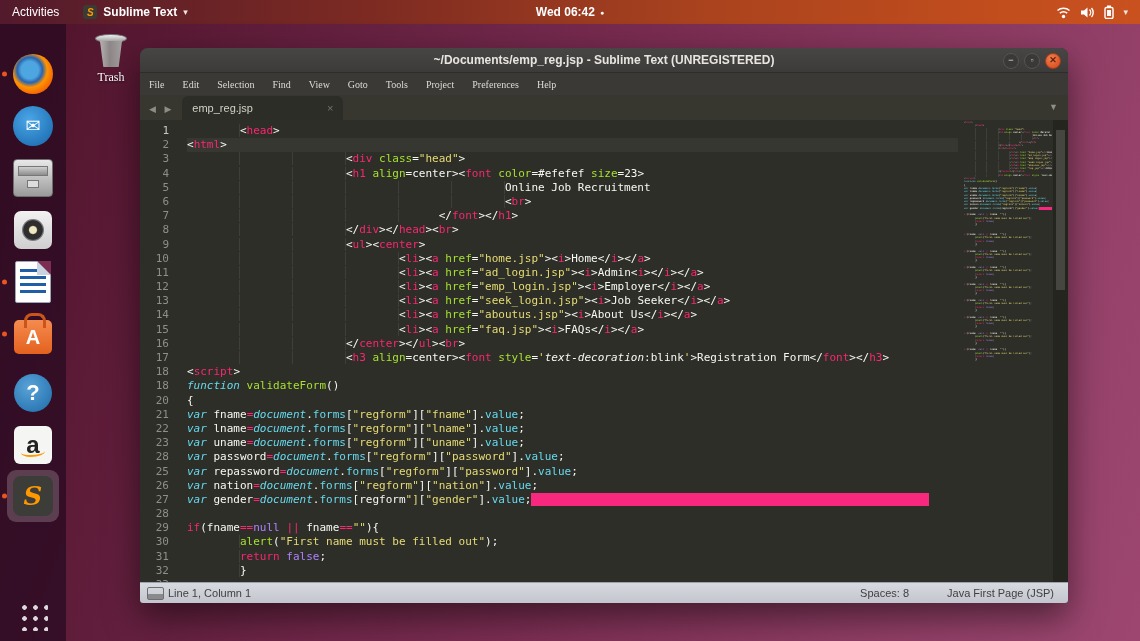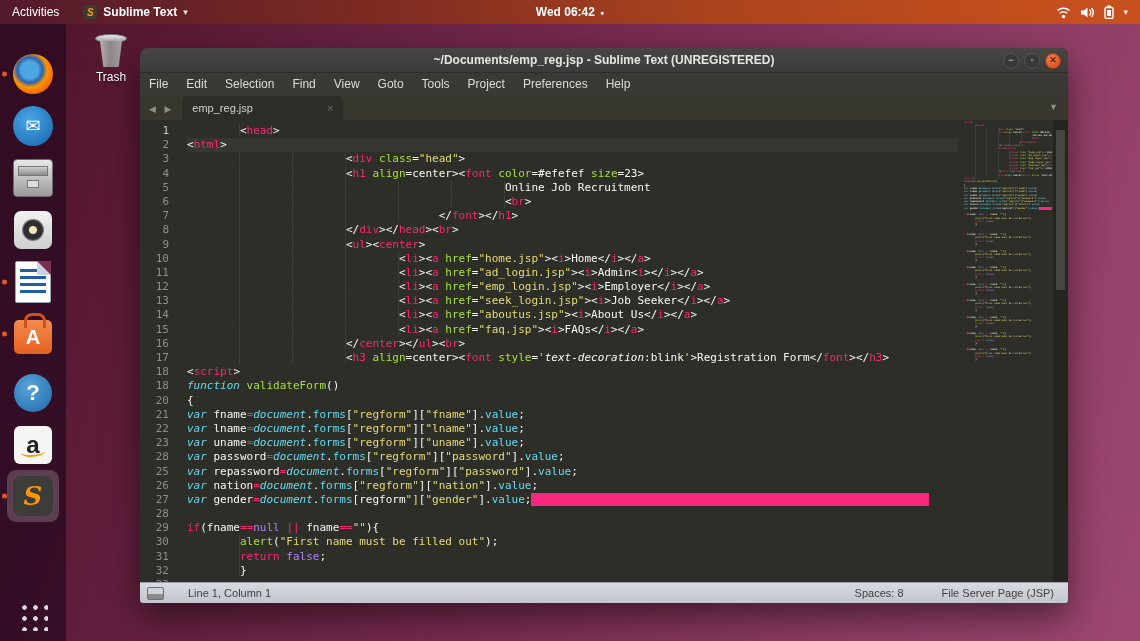--- a/index.html
+++ b/index.html
@@ -37,35 +37,35 @@
   .ic-writer::after{content:"";position:absolute;right:-1px;top:-1px;border:7px solid;border-color:#7b2d52 #7b2d52 #c9d4e0 #c9d4e0;}
   .ic-bag{width:38px;height:34px;margin-top:6px;border-radius:5px;background:linear-gradient(#f58b4e,#e4611f);display:flex;align-items:center;justify-content:center;color:#fff;font-weight:bold;font-size:20px;}
   .ic-bag::before{content:"";position:absolute;top:-7px;left:10px;width:16px;height:12px;border:3px solid #c9551c;border-bottom:none;border-radius:8px 8px 0 0;}
   .ic-help{width:38px;height:38px;border-radius:50%;background:radial-gradient(circle at 40% 35%,#5aa3d8,#1c6aa8);display:flex;align-items:center;justify-content:center;color:#fff;font-weight:bold;font-size:22px;}
   .ic-amazon{width:38px;height:38px;border-radius:6px;background:#f5f5f3;display:flex;align-items:center;justify-content:center;color:#222;font-weight:bold;font-size:24px;}
   .ic-amazon::after{content:"";position:absolute;left:7px;right:7px;bottom:7px;height:8px;border:2px solid #f90;border-top:none;border-left:none;border-right:none;border-radius:0 0 60% 40%;}
   .ic-subl{width:40px;height:40px;border-radius:8px;background:#3c3c38;display:flex;align-items:center;justify-content:center;color:#ff9800;font-weight:bold;font-style:italic;font-size:26px;font-family:"DejaVu Serif",serif;}
   #appgrid{position:absolute;left:18px;bottom:10px;width:30px;height:30px;
     background:radial-gradient(circle,#ddd6dd 2px,transparent 2.6px);background-size:11px 11px;background-position:1px 1px;}
   
-  #trash{position:absolute;left:84px;top:34px;width:54px;text-align:center;color:#fff;font-size:12px;text-shadow:0 1px 2px rgba(0,0,0,.6);}
+  #trash{position:absolute;left:84px;top:34px;width:54px;text-align:center;color:#fff;font-size:12px;text-shadow:0 1px 2px rgba(0,0,0,.6);font-family:Liberation Serif, serif;}
   #trash .rim{width:30px;height:7px;margin:0 auto;border-radius:50%;background:linear-gradient(#efefef,#9a9a9a);border:1px solid #777;}
   #trash .body{width:24px;height:26px;margin:-2px auto 3px;background:linear-gradient(90deg,#b9b4b4,#8d8787 45%,#a9a4a4);
     clip-path:polygon(4% 0,96% 0,82% 100%,18% 100%);border-radius:0 0 5px 5px;}
   
   #win{position:absolute;left:140px;top:48px;width:896px;height:555px;border-radius:8px 8px 3px 3px;
     box-shadow:0 14px 34px rgba(0,0,0,.5);overflow:hidden;background:#2d2e28;padding-left:32px;}
   #titlebar{position:absolute;left:0;top:0;right:0;height:24px;background:linear-gradient(#474645,#3c3b3a);
     display:flex;align-items:center;justify-content:center;color:#e8e5e1;font-size:12px;font-weight:bold;border-bottom:1px solid #2e2d2c;}
   #winctl{position:absolute;right:7px;top:5px;display:flex;gap:5px;}
   .wbtn{width:14px;height:14px;border-radius:50%;background:#3a3938;border:1px solid #57544f;color:#b9b6b1;
     font-size:9px;line-height:12px;text-align:center;}
   .wbtn.close{background:radial-gradient(circle at 38% 32%,#f08050,#dd5526 70%,#c64a20);border-color:#a8401c;color:#5e1d08;}
   #menubar{position:absolute;left:0;top:25px;right:0;height:22px;background:#3a3936;display:flex;align-items:center;
-    color:#dedbd6;font-size:12px;}
+    color:#dedbd6;font-size:10px;font-family:Liberation Serif, serif;}
   .menu-item{padding:0 9px;}
   #tabbar{position:absolute;left:0;top:47px;right:0;height:25px;background:#37362f;display:flex;align-items:flex-end;}
   #tab-arrows{color:#8d8d85;font-size:9px;margin:0 8px 6px 9px;letter-spacing:3px;}
   #tab{width:141px;height:24px;background:#2c2d27;border-radius:6px 6px 0 0;display:flex;align-items:center;
     color:#d2d2c9;font-size:11px;padding:0 10px;justify-content:space-between;}
   #tab .close{color:#73736b;font-size:11px;}
   #tab-dd{position:absolute;right:10px;top:7px;color:#8f9089;font-size:9px;}
   
   #editor{position:absolute;left:0;top:72px;right:0;bottom:20px;background:#2d2e28;overflow:hidden;
     font-family:"DejaVu Sans Mono",monospace;font-size:11px;}
@@ -80,21 +80,21 @@
   .ig{box-shadow:inset -1px 0 0 rgba(248,248,242,.09);}
   .box{display:inline-block;background:#f8287e;height:1.2em;vertical-align:text-bottom;}
   #minimap{position:absolute;right:16px;top:1px;bottom:0;width:88px;overflow:hidden;
     font-family:"DejaVu Sans Mono",monospace;font-size:2.4px;}
   #minimap .cl{height:3.3px;line-height:3.3px;}
   #scrollarea{position:absolute;right:0;top:0;bottom:0;width:15px;background:#24251e;}
   #scrollthumb{position:absolute;left:3px;right:3px;top:10px;height:160px;background:#45463f;}
   
   #statusbar{position:absolute;left:0;right:0;bottom:0;height:20px;background:linear-gradient(#d7dae0,#c2c5cd);
     border-top:1px solid #9fa2aa;display:flex;align-items:center;color:#3f3f41;font-size:11px;}
-  #status-left{display:flex;gap:24px;padding-left:7px;}
+  #status-left{display:flex;gap:4px;padding-left:7px;}
   #status-right{margin-left:auto;display:flex;gap:38px;padding-right:14px;}
   .sb-icon{width:15px;height:11px;border:1px solid #6e6e70;border-radius:2px;background:linear-gradient(transparent 55%,#8a8a8c 55%);}
   svg{display:block;}
 </style>
 </head>
 <body>
 
 <div id="desktop">
 
   <div id="topbar">
@@ -361,17 +361,17 @@
       </div>
     </div>
 
     <div id="statusbar">
       <div id="status-left">
         <span class="sb-icon"></span>
         <span>Line 1, Column 1</span>
       </div>
       <div id="status-right">
         <span>Spaces: 8</span>
-        <span>File Server Page (JSP)</span>
+        <span>Java First Page (JSP)</span>
       </div>
     </div>
   </div>
 </div>
 
 </body></html>

